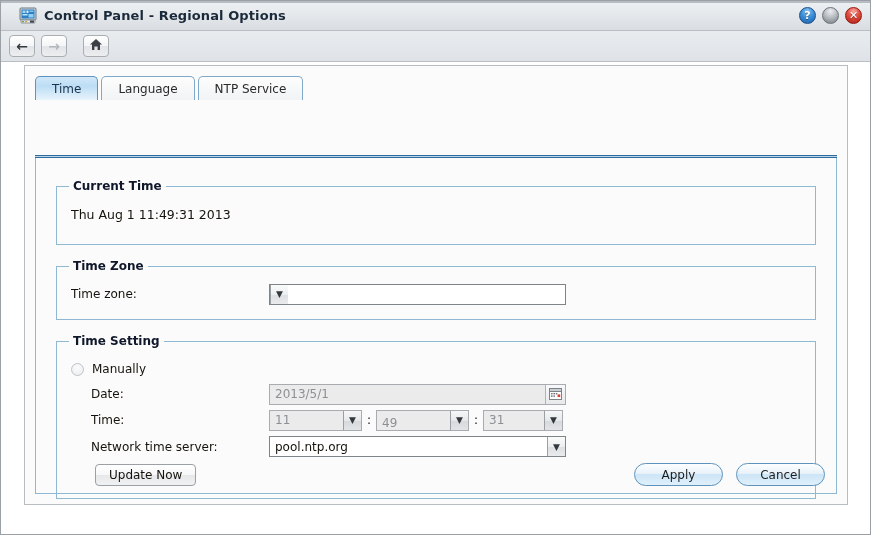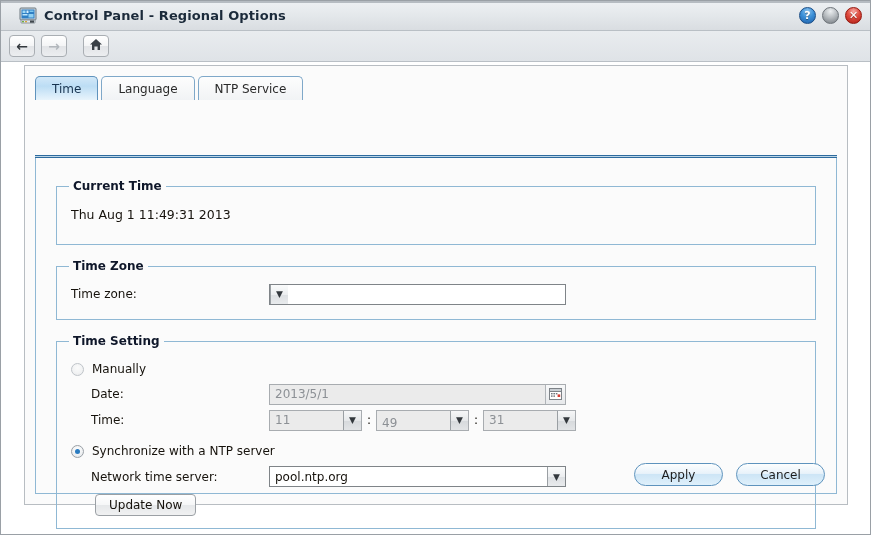--- a/index.html
+++ b/index.html
@@ -513,30 +513,26 @@
             <div class="combo disabled" style="width:93px;">
               <span class="combo-value">11</span>
               <span class="combo-arrow">▼</span>
             </div>
             <span class="colon">:</span>
             <div class="combo disabled" style="width:93px;align-items:flex-end;">
               <span class="combo-value">49</span>
               <span class="combo-arrow">▼</span>
             </div>
             <span class="colon">:</span>
-            <div class="combo disabled" style="width:93px;gap:6px;">
+            <div class="combo disabled" style="width:80px;gap:6px;">
               <span class="combo-value">31</span>
               <span class="combo-arrow">▼</span>
             </div>
           </div>
 
-          <div class="radio-row" style="margin-top:6px;">
-            <span class="radio checked"></span>
-            <span class="radio-label">Synchronize with a NTP server</span>
-          </div>
 
           <div class="row" style="height:27px;">
             <div class="row-label indent">Network time server:</div>
             <div class="combo" style="width:297px;">
               <span class="combo-value">pool.ntp.org</span>
               <span class="combo-arrow">▼</span>
             </div>
           </div>
 
           <div style="padding-left:28px; margin-top:4px;">

